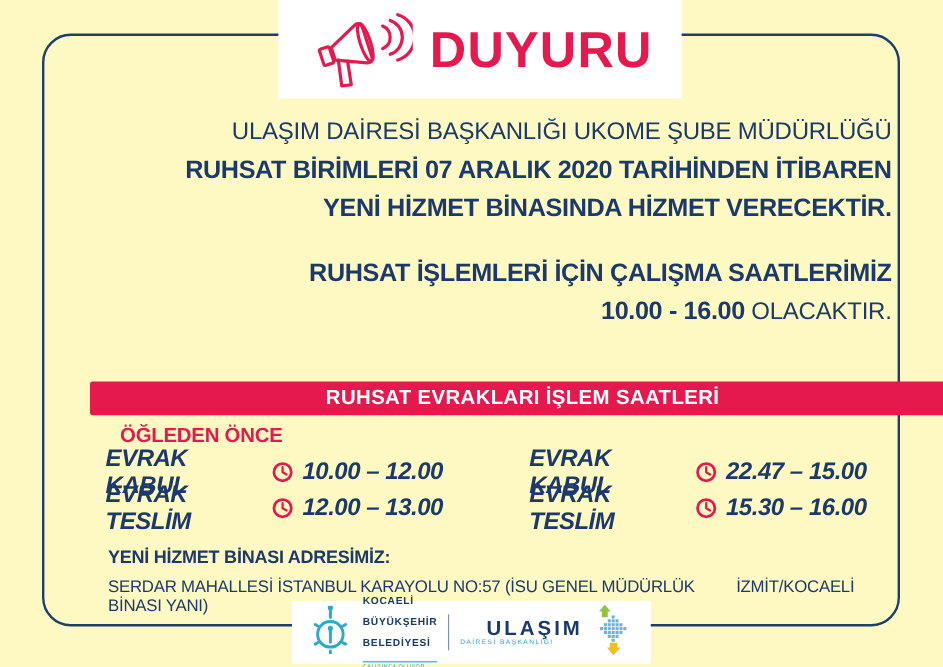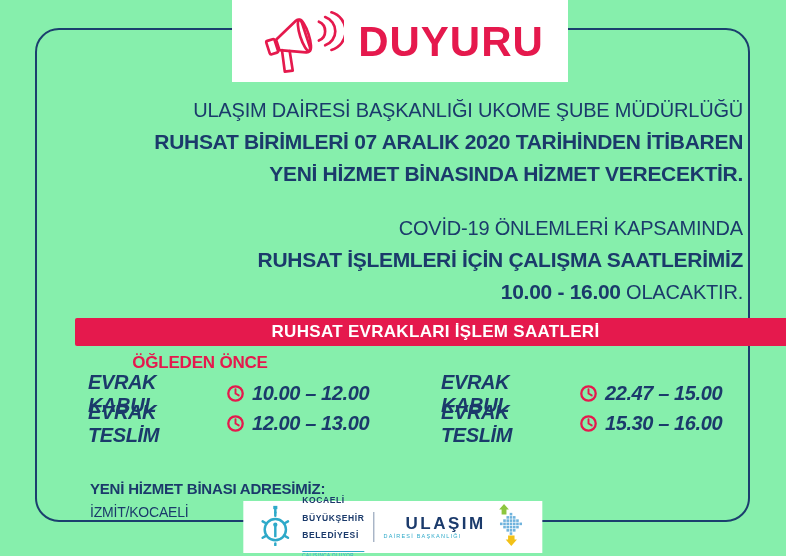--- a/index.html
+++ b/index.html
@@ -1,17 +1,17 @@
 <!DOCTYPE html>
 <html><head>
 <meta charset="utf-8">
 <style>
   html,body{margin:0;padding:0;background:#fff;}
   .poster{
-    position:relative;width:786px;height:556px;background:#86efac;overflow:hidden;
+    position:relative;width:786px;height:556px;background:#fef9c3;overflow:hidden;
     font-family:"Liberation Sans", sans-serif;color:#1b3a6b;
   }
   .frame{
     position:absolute;left:35px;top:28px;width:715px;height:494px;
     border:2px solid #1b3f6e;border-radius:24px;box-sizing:border-box;
   }
   
   .header{
     position:absolute;left:232px;top:0;width:336px;height:82px;background:#fff;
     display:flex;align-items:center;justify-content:center;gap:14px;
@@ -26,35 +26,35 @@
   .covid{top:212px;}
   .t-reg{font-size:20px;font-weight:400;line-height:32px;}
   .t-bold{font-size:21px;font-weight:700;line-height:32px;letter-spacing:-0.3px;}
   
   .banner{
     position:absolute;left:75px;top:318px;width:721px;height:28px;background:#e5194d;
     border-radius:2px;color:#ffffff;font-size:17px;font-weight:700;letter-spacing:0.3px;
     display:flex;align-items:center;justify-content:center;
   }
   .colhead{
-    position:absolute;top:353px;width:200px;text-align:center;
+    position:absolute;top:353px;width:200px;
     color:#e5194d;font-size:17px;font-weight:700;letter-spacing:-0.2px;
   }
   .colhead.left{left:100px;}
   .colhead.right{left:452px;}
   
   .sched{position:absolute;top:380px;width:300px;display:flex;flex-direction:column;gap:3px;}
   .sched.left{left:88px;}
   .sched.right{left:441px;}
   .srow{display:flex;align-items:center;height:27px;font-style:italic;}
   .slabel{width:138px;font-size:20px;font-weight:700;letter-spacing:-0.4px;}
   .sclock{width:26px;display:flex;align-items:center;}
   .stime{font-size:20px;font-weight:700;letter-spacing:-0.4px;}
   
-  .address{position:absolute;left:90px;top:456px;width:622px;margin-top:24px;}
+  .address{position:absolute;left:90px;top:456px;width:622px;}
   .addr-label{font-size:15px;font-weight:700;letter-spacing:-0.2px;margin-bottom:7px;}
   .addr-line{display:flex;justify-content:space-between;font-size:14px;font-weight:400;letter-spacing:-0.2px;}
   
   .footer{
     position:absolute;left:50%;top:501px;transform:translateX(-50%);
     background:#fff;display:flex;align-items:center;gap:9px;padding:0 14px;height:52px;
   }
   .muni-text{display:flex;flex-direction:column;line-height:1.15;gap:8px;}
   .muni-line{font-size:8.5px;font-weight:700;color:#1b3a6b;letter-spacing:0.6px;}
   .muni-tagline{font-size:4.5px;color:#2ea9c9;letter-spacing:0.5px;border-top:1px solid #2ea9c9;margin-top:2px;padding-top:1px;}
@@ -89,21 +89,20 @@
     <span class="title">DUYURU</span>
   </div>
 
   <div class="centerblock announce">
     <div class="t-reg">ULAŞIM DAİRESİ BAŞKANLIĞI UKOME ŞUBE MÜDÜRLÜĞÜ</div>
     <div class="t-bold">RUHSAT BİRİMLERİ 07 ARALIK 2020 TARİHİNDEN İTİBAREN</div>
     <div class="t-bold">YENİ HİZMET BİNASINDA HİZMET VERECEKTİR.</div>
   </div>
 
   <div class="centerblock covid">
-    <div class="t-reg">COVİD-19 ÖNLEMLERİ KAPSAMINDA</div>
     <div class="t-bold">RUHSAT İŞLEMLERİ İÇİN ÇALIŞMA SAATLERİMİZ</div>
     <div class="t-reg"><span class="t-bold">10.00 - 16.00</span> <span>OLACAKTIR.</span></div>
   </div>
 
   <div class="banner">RUHSAT EVRAKLARI İŞLEM SAATLERİ</div>
 
   <div class="colhead left">ÖĞLEDEN ÖNCE</div>
 
   <div class="sched left">
     <div class="srow">
@@ -147,20 +146,21 @@
             <path d="M10,10 L10,5.6 M10,10 L13.4,12" stroke="#e5194d" stroke-width="2" fill="none" stroke-linecap="round"></path>
           </svg>
       </span>
       <span class="stime">15.30 – 16.00</span>
     </div>
   </div>
 
   <div class="address">
     <div class="addr-label">YENİ HİZMET BİNASI ADRESİMİZ:</div>
     <div class="addr-line">
+      <span>SERDAR MAHALLESİ İSTANBUL KARAYOLU NO:57  (İSU GENEL MÜDÜRLÜK BİNASI YANI)</span>
       <span>İZMİT/KOCAELİ</span>
     </div>
   </div>
 
   <div class="footer">
     <span>
       <svg viewBox="0 0 44 50" width="36" height="41">
         <g stroke="#2ea9c9" fill="none" stroke-width="3" stroke-linecap="round">
           <circle cx="22" cy="30" r="13"></circle>
           <path d="M22,13 L22,9"></path>

